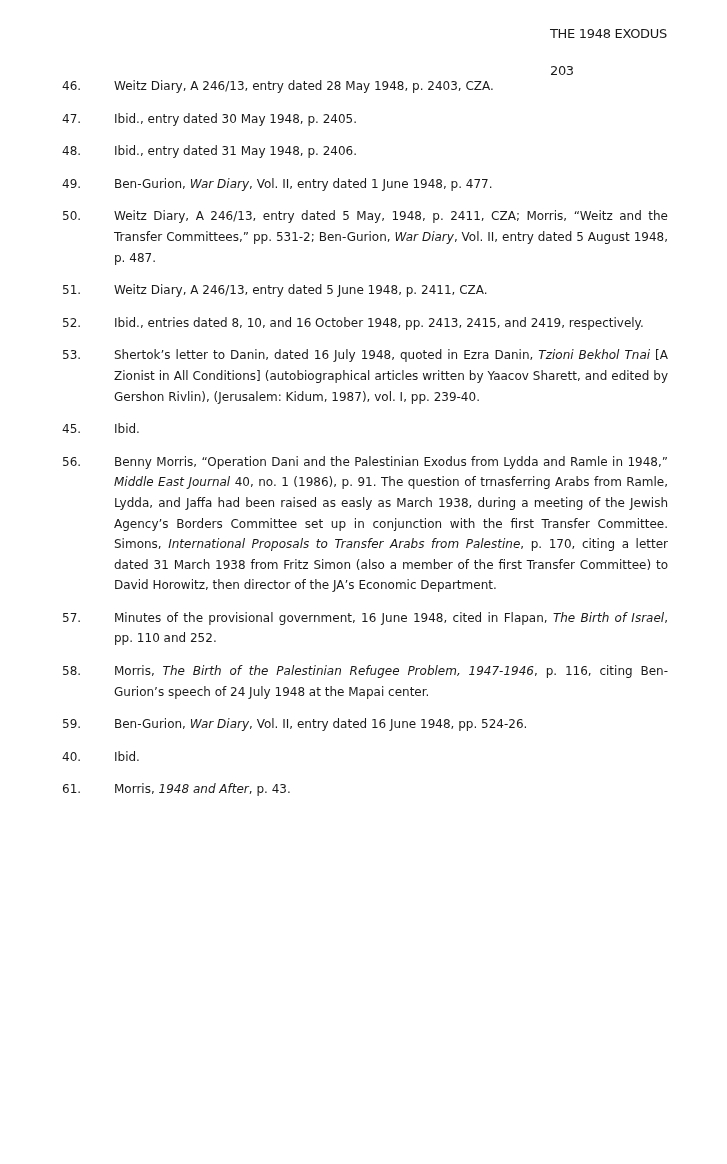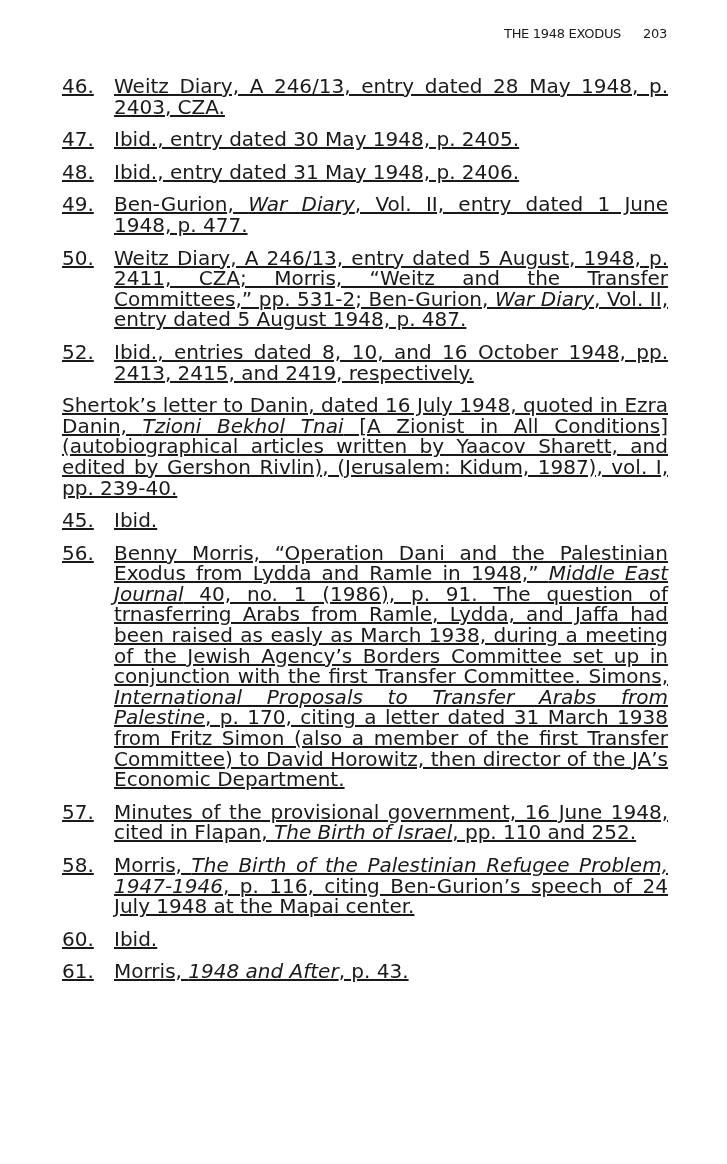--- a/index.html
+++ b/index.html
@@ -1,21 +1,21 @@
 <!DOCTYPE html>
 <html><head>
 <meta charset="utf-8">
 <style>
   html, body { margin: 0; padding: 0; background: #ffffff; }
   body { width: 727px; height: 1164px; position: relative; overflow: hidden;
          font-family: "DejaVu Sans", sans-serif; color: #1a1a1a; }
   .header { position: absolute; top: 26px; right: 60px; font-size: 13px;
-            letter-spacing: -0.3px; display: flex; gap: 22px; }
+            letter-spacing: -0.3px; display: flex; gap: 22px; flex-direction: column; }
   .notes { position: absolute; top: 76px; left: 62px; width: 606px; }
-  .note { display: flex; font-size: 20px; line-height: 20.6px; margin-bottom: 12px; text-decoration: underline; }
+  .note { display: flex; font-size: 12px; line-height: 20.6px; margin-bottom: 12px; }
   .num { width: 52px; flex: none; }
   .txt { flex: 1; text-align: justify; }
   .txt i { font-style: italic; }
 </style>
 </head>
 <body>
 
 <div class="header">
   <span>THE 1948 EXODUS</span>
   <span>203</span>
@@ -33,46 +33,55 @@
     <div class="note">
       <span class="num">48.</span>
       <span class="txt"><span>Ibid., entry dated 31 May 1948, p. 2406.</span></span>
     </div>
     <div class="note">
       <span class="num">49.</span>
       <span class="txt"><span>Ben-Gurion, </span><i>War Diary</i><span>, Vol. II, entry dated 1 June 1948, p. 477.</span></span>
     </div>
     <div class="note">
       <span class="num">50.</span>
-      <span class="txt"><span>Weitz Diary, A 246/13, entry dated 5 August, 1948, p. 2411, CZA; Morris, “Weitz and the Transfer Committees,” pp. 531-2; Ben-Gurion, </span><i>War Diary</i><span>, Vol. II, entry dated 5 August 1948, p. 487.</span></span>
+      <span class="txt"><span>Weitz Diary, A 246/13, entry dated 5 May, 1948, p. 2411, CZA; Morris, “Weitz and the Transfer Committees,” pp. 531-2; Ben-Gurion, </span><i>War Diary</i><span>, Vol. II, entry dated 5 August 1948, p. 487.</span></span>
+    </div>
+    <div class="note">
+      <span class="num">51.</span>
+      <span class="txt"><span>Weitz Diary, A 246/13, entry dated 5 June 1948, p. 2411, CZA.</span></span>
     </div>
     <div class="note">
       <span class="num">52.</span>
       <span class="txt"><span>Ibid., entries dated 8, 10, and 16 October 1948, pp. 2413, 2415, and 2419, respectively.</span></span>
     </div>
     <div class="note">
+      <span class="num">53.</span>
       <span class="txt"><span>Shertok’s letter to Danin, dated 16 July 1948, quoted in Ezra Danin, </span><i>Tzioni Bekhol Tnai</i><span> [A Zionist in All Conditions] (autobiographical articles written by Yaacov Sharett, and edited by Gershon Rivlin), (Jerusalem: Kidum, 1987), vol. I, pp. 239-40.</span></span>
     </div>
     <div class="note">
       <span class="num">45.</span>
       <span class="txt"><span>Ibid.</span></span>
     </div>
     <div class="note">
       <span class="num">56.</span>
       <span class="txt"><span>Benny Morris, “Operation Dani and the Palestinian Exodus from Lydda and Ramle in 1948,” </span><i>Middle East Journal</i><span> 40, no. 1 (1986), p. 91.  The question of trnasferring Arabs from Ramle, Lydda, and Jaffa had been raised as easly as March 1938, during a meeting of the Jewish Agency’s Borders Committee set up in conjunction with the first Transfer Committee.  Simons, </span><i>International Proposals to Transfer Arabs from Palestine</i><span>, p. 170, citing a letter dated 31 March 1938 from Fritz Simon (also a member of the first Transfer Committee) to David Horowitz, then director of the JA’s Economic Department.</span></span>
     </div>
     <div class="note">
       <span class="num">57.</span>
       <span class="txt"><span>Minutes of the provisional government, 16 June 1948, cited in Flapan, </span><i>The Birth of Israel</i><span>, pp. 110 and 252.</span></span>
     </div>
     <div class="note">
       <span class="num">58.</span>
       <span class="txt"><span>Morris, </span><i>The Birth of the Palestinian Refugee Problem, 1947-1946</i><span>, p. 116, citing Ben-Gurion’s speech of 24 July 1948 at the Mapai center.</span></span>
     </div>
     <div class="note">
-      <span class="num">60.</span>
+      <span class="num">59.</span>
+      <span class="txt"><span>Ben-Gurion, </span><i>War Diary</i><span>, Vol. II, entry dated 16 June 1948, pp. 524-26.</span></span>
+    </div>
+    <div class="note">
+      <span class="num">40.</span>
       <span class="txt"><span>Ibid.</span></span>
     </div>
     <div class="note">
       <span class="num">61.</span>
       <span class="txt"><span>Morris, </span><i>1948 and After</i><span>, p. 43.</span></span>
     </div>
   </div>
 
 </body></html>

